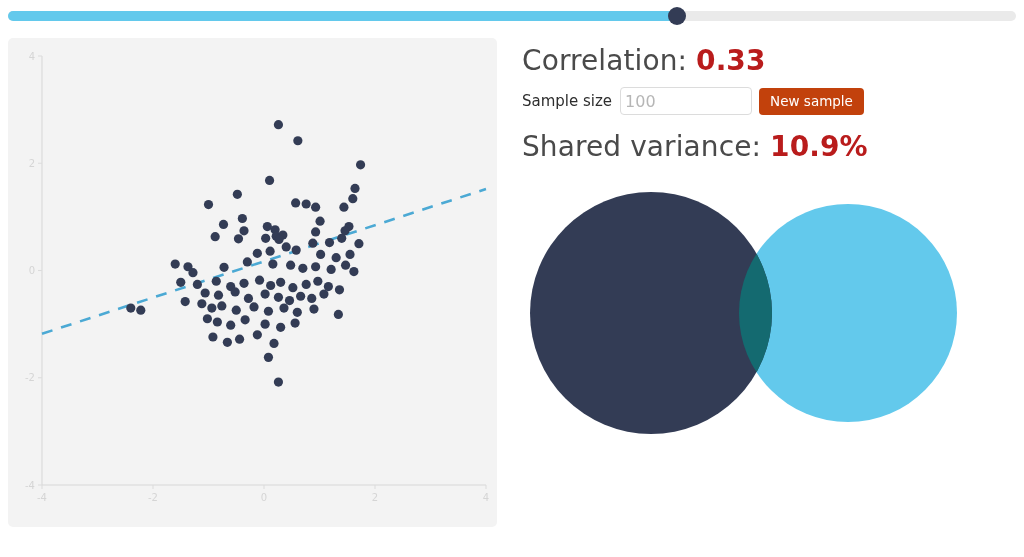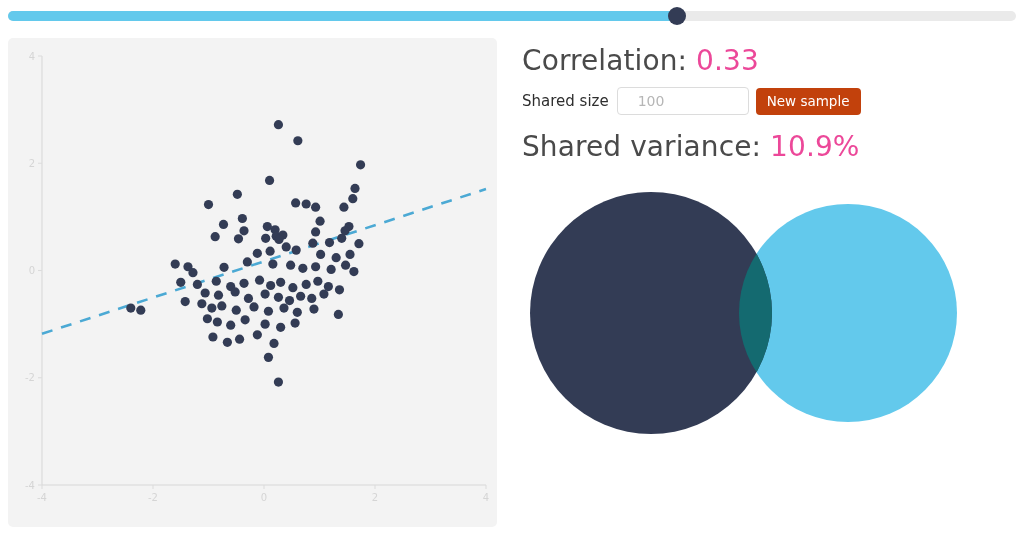--- a/index.html
+++ b/index.html
@@ -107,22 +107,22 @@
   }
   .stat-line {
     font-size: 28px;
     color: #4a4a4a;
     font-weight: 400;
     letter-spacing: 0.1px;
     white-space: nowrap;
     line-height: 1.22;
   }
   .stat-value {
-    color: #ec4899;
-    font-weight: 400;
+    color: #b91c1c;
+    font-weight: 700;
   }
   #correlation-line { margin: 0 0 8px 0; }
   #shared-variance-line { margin: 14px 0 16px 0; }
 
   #controls-row {
     display: flex;
     align-items: center;
     height: 30px;
     margin: 0;
   }
@@ -132,22 +132,22 @@
     margin-right: 8px;
     white-space: nowrap;
   }
   #sample-size-input {
     width: 132px;
     height: 28px;
     box-sizing: border-box;
     border: 1px solid #dcdcdc;
     border-radius: 4px;
     background: #ffffff;
-    padding: 0 20px;
-    font-size: 14px;
+    padding: 0 4px;
+    font-size: 16px;
     color: #333333;
     font-family: "DejaVu Sans", "Liberation Sans", sans-serif;
     outline: none;
   }
   #sample-size-input::placeholder {
     color: #b6b6b6;
     opacity: 1;
   }
   #new-sample-button {
     margin-left: 7px;
@@ -322,21 +322,21 @@
 </div>
 
 <div id="right-col">
 
   <div class="stat-line" id="correlation-line">
     <span>Correlation:</span>
     <span class="stat-value">0.33</span>
   </div>
 
   <div id="controls-row">
-    <span id="sample-size-label">Shared size</span>
+    <span id="sample-size-label">Sample size</span>
     <input id="sample-size-input" type="text" placeholder="100" value="" style="">
     <button id="new-sample-button">New sample</button>
   </div>
 
   <div class="stat-line" id="shared-variance-line">
     <span>Shared variance:</span>
     <span class="stat-value">10.9%</span>
   </div>
 
 </div>

